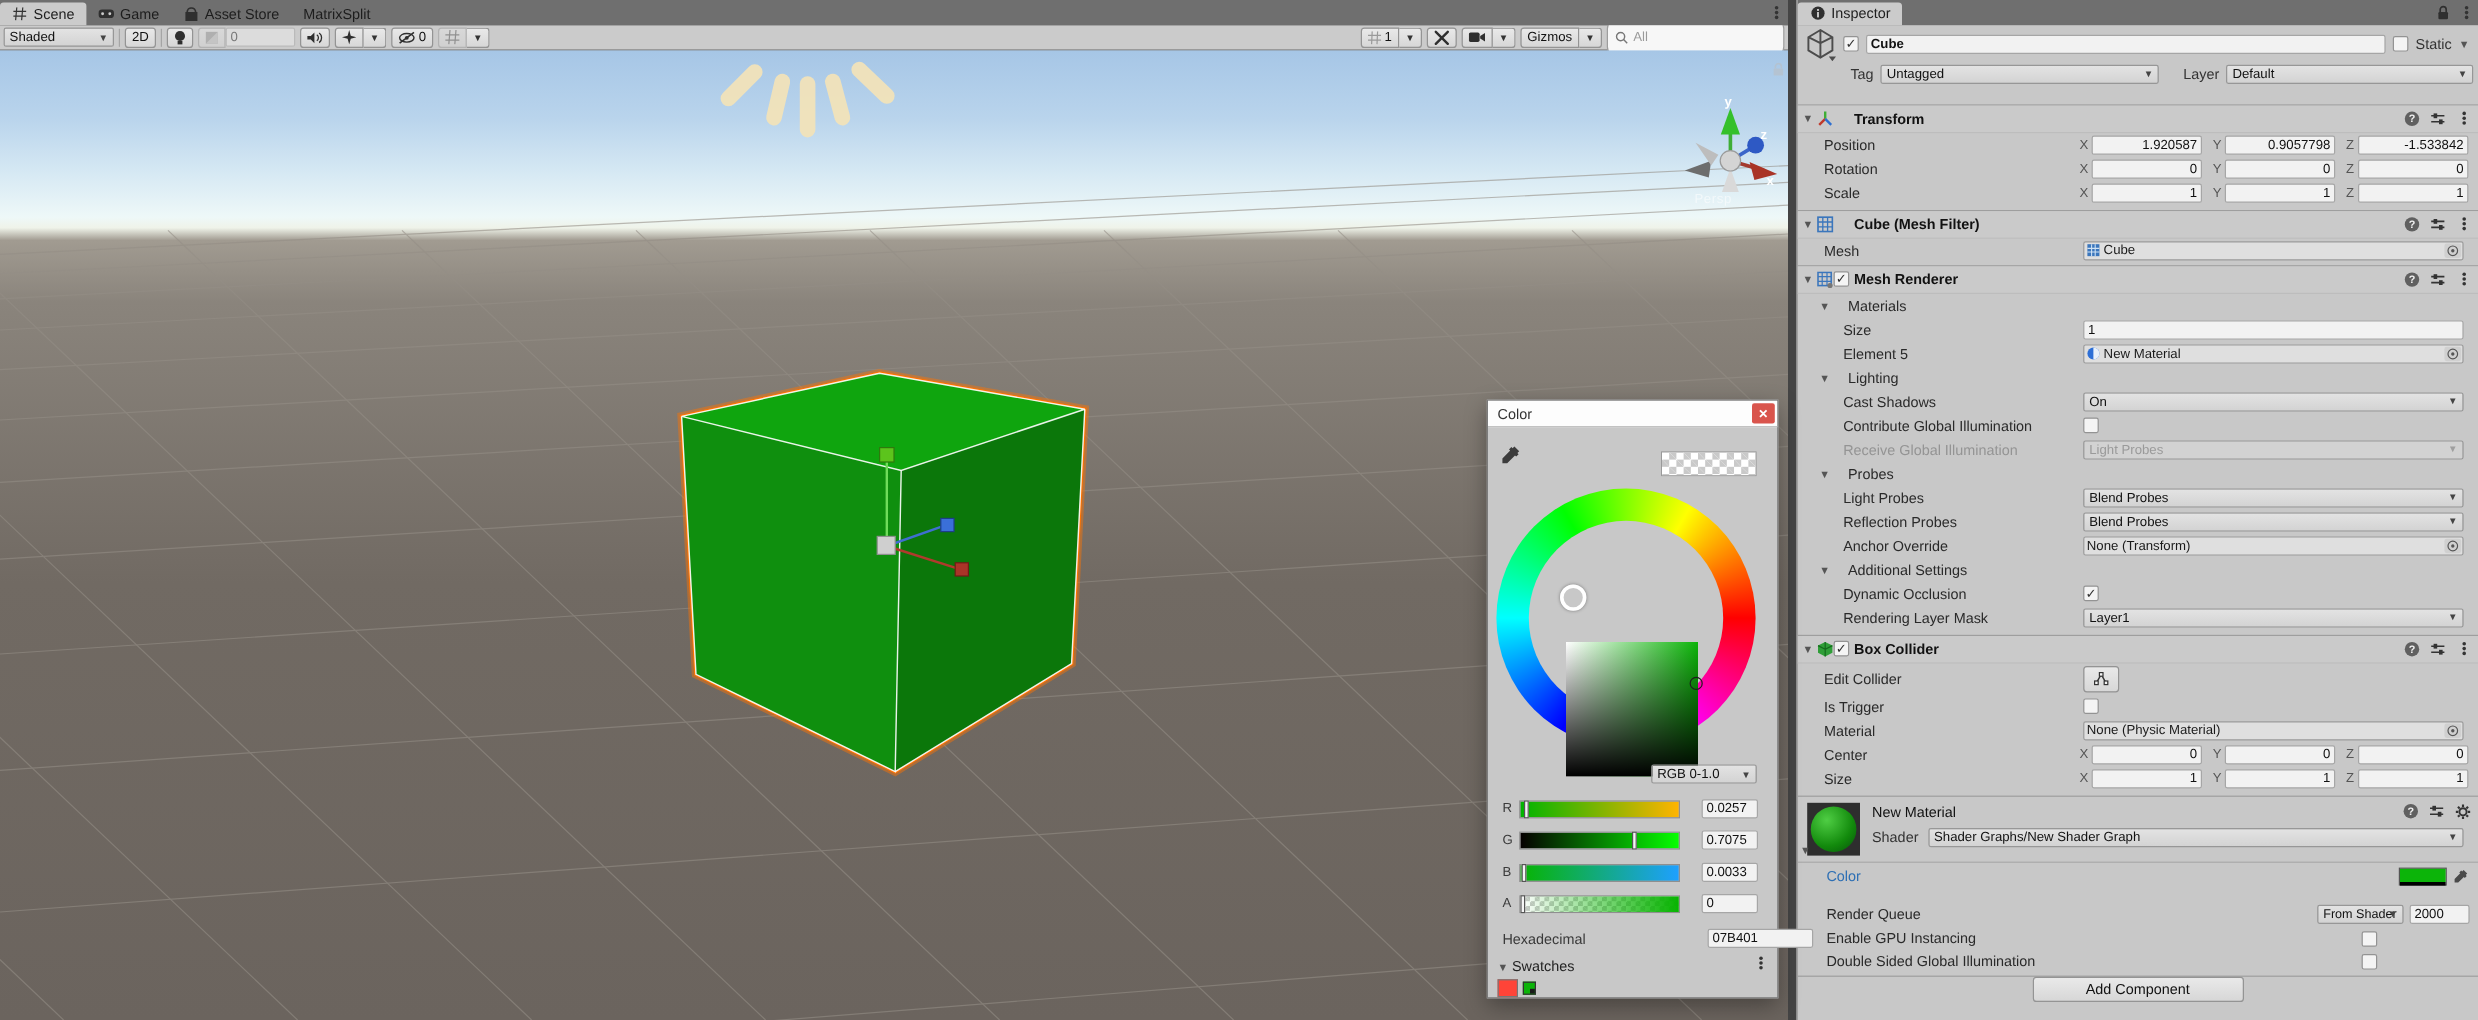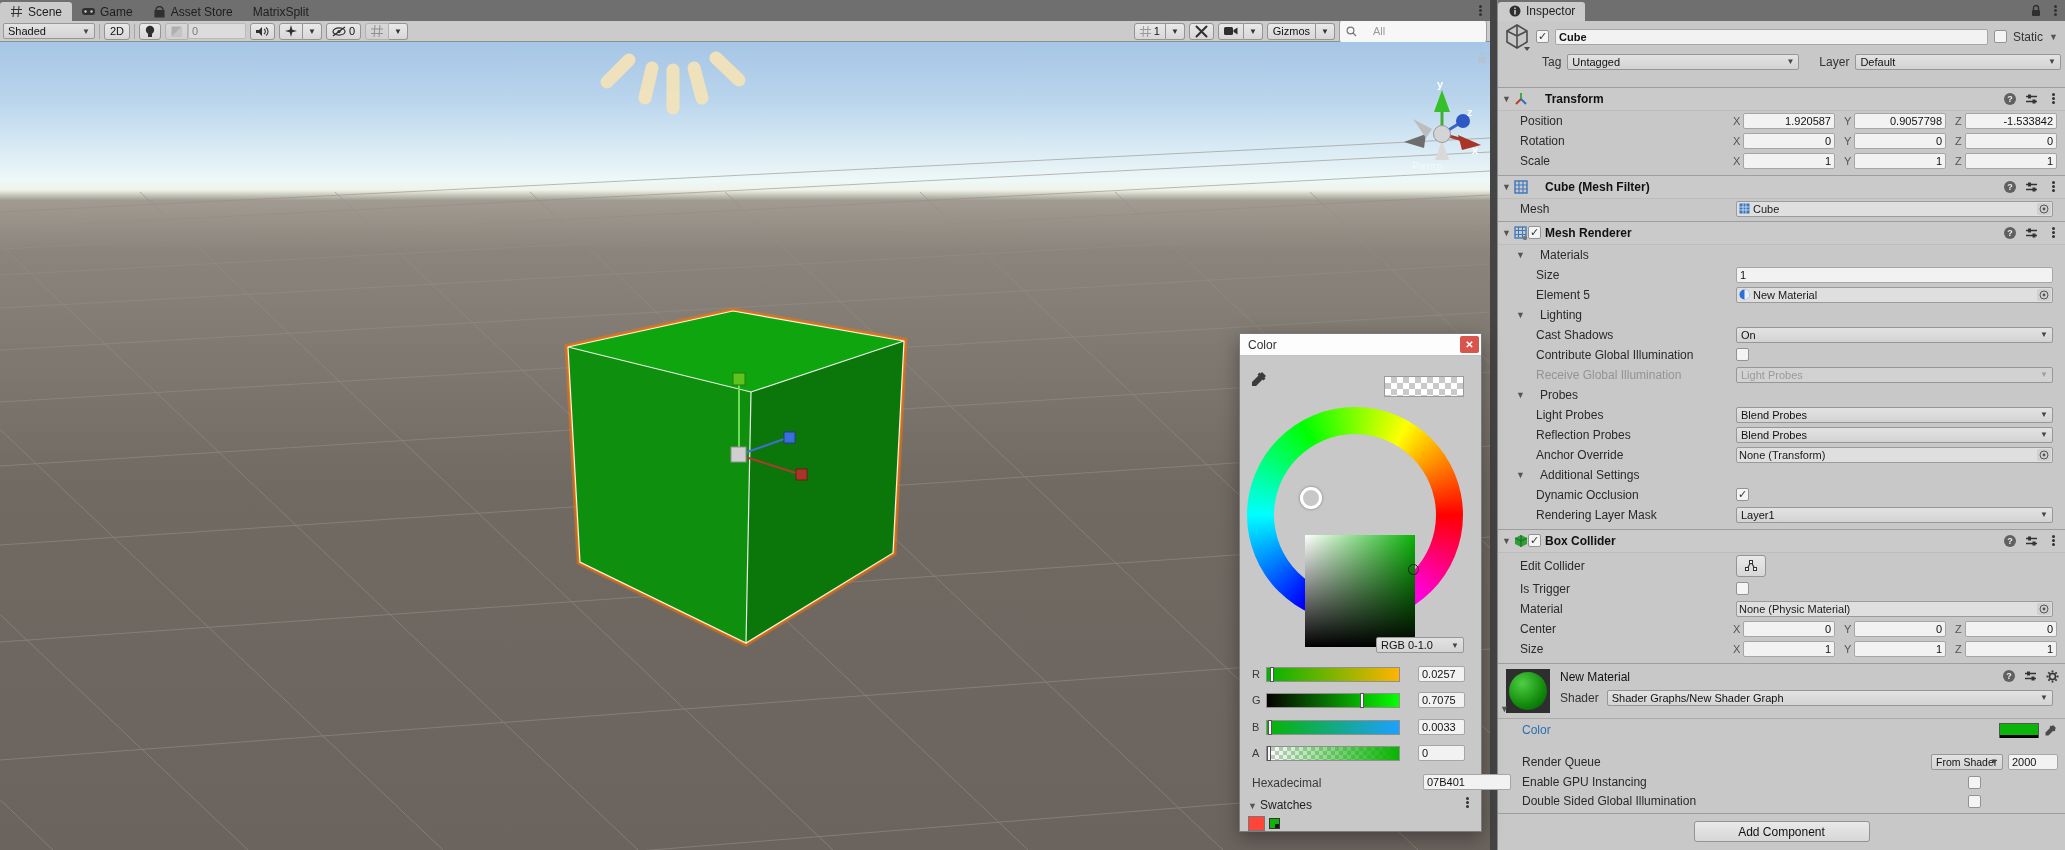--- a/index.html
+++ b/index.html
@@ -33,21 +33,21 @@
   .checkbox { width:13px; height:13px; background:#f4f4f4; border:1px solid #939393; border-radius:2px; display:inline-flex; align-items:center; justify-content:center; font-size:11px; color:#333; }
   .foldout { font-size:9px; color:#555; width:12px; display:inline-block; }
 
   .helpico { width:12px; height:12px; border-radius:50%; background:#606060; color:#efefef; font-size:9px; font-weight:bold; display:inline-flex; align-items:center; justify-content:center; }
 
   
   #scene-panel { width:1490px; height:850px; display:flex; flex-direction:column; position:relative; }
   #scene-toolbar { height:21px; background:#cbcbcb; border-bottom:1px solid #8e8e8e; display:flex; align-items:center; padding:0 3px; gap:4px; }
   #scene-toolbar .spacer { flex:1; }
   .tdiv { width:1px; height:15px; background:#a5a5a5; }
-  .searchbox { background:#f7f7f7; border:1px solid #9d9d9d; border-radius:9px; height:33px; width:148px; display:flex; align-items:center; padding:0 6px; gap:16px; }
+  .searchbox { background:#f7f7f7; border:1px solid #9d9d9d; border-radius:9px; height:33px; width:148px; display:flex; align-items:center; padding:0 6px; gap:4px; }
   .searchbox input { border:none; outline:none; background:transparent; font-size:11px; color:#333; width:110px; font-family:"Liberation Sans",sans-serif; }
   .searchbox input::placeholder { color:#9a9a9a; }
 
   #viewport { position:relative; flex:1; overflow:hidden;
     background:linear-gradient(#a6c6e6 0%, #b9d4ec 7%, #d8eaf4 13%, #eef8f8 17.2%, #eff3e9 18.3%, #a19b91 19.6%, #8a847c 26%, #716a63 55%, #6b645e 100%); }
   #viewport svg { position:absolute; left:0; top:0; }
   #persp-label { position:absolute; left:1412px; top:118px; color:rgba(255,255,255,.55); font-size:11px; letter-spacing:.5px; }
   #vp-lock { position:absolute; left:1477px; top:10px; opacity:.5; }
 
   
@@ -117,21 +117,21 @@
   #mat-fold { position:absolute; left:2px; top:40px; font-size:9px; color:#555; }
   #mat-sep { border-top:1px solid #aaa; margin:2px 0 0 0; }
   .mrow { height:22px; position:relative; display:flex; align-items:center; }
   .mrow .rlabel { position:absolute; left:24px; color:#2a2a2a; }
   #color-prop-label { color:#2d6fb4; }
   #mat-color-swatch { position:absolute; right:26px; top:4px; width:40px; height:15px; border:1px solid #555; }
   #mat-color-swatch .c { height:11px; background:#0cb409; }
   #mat-color-swatch .a { height:3px; background:#000; }
   #mat-eyedrop { position:absolute; right:8px; top:5px; }
 
-  #add-component-bar { border-top:1px solid #9e9e9e; height:38px; display:flex; align-items:center; justify-content:center; }
+  #add-component-bar { border-top:1px solid #9e9e9e; height:38px; display:flex; align-items:flex-start; justify-content:center; }
   #add-component-btn { width:176px; height:21px; justify-content:center; font-size:12px; }
 
   svg.ico { display:block; }
 </style>
 </head>
 <body>
 
 <div id="scene-panel">
 
   <div class="tabstrip">

